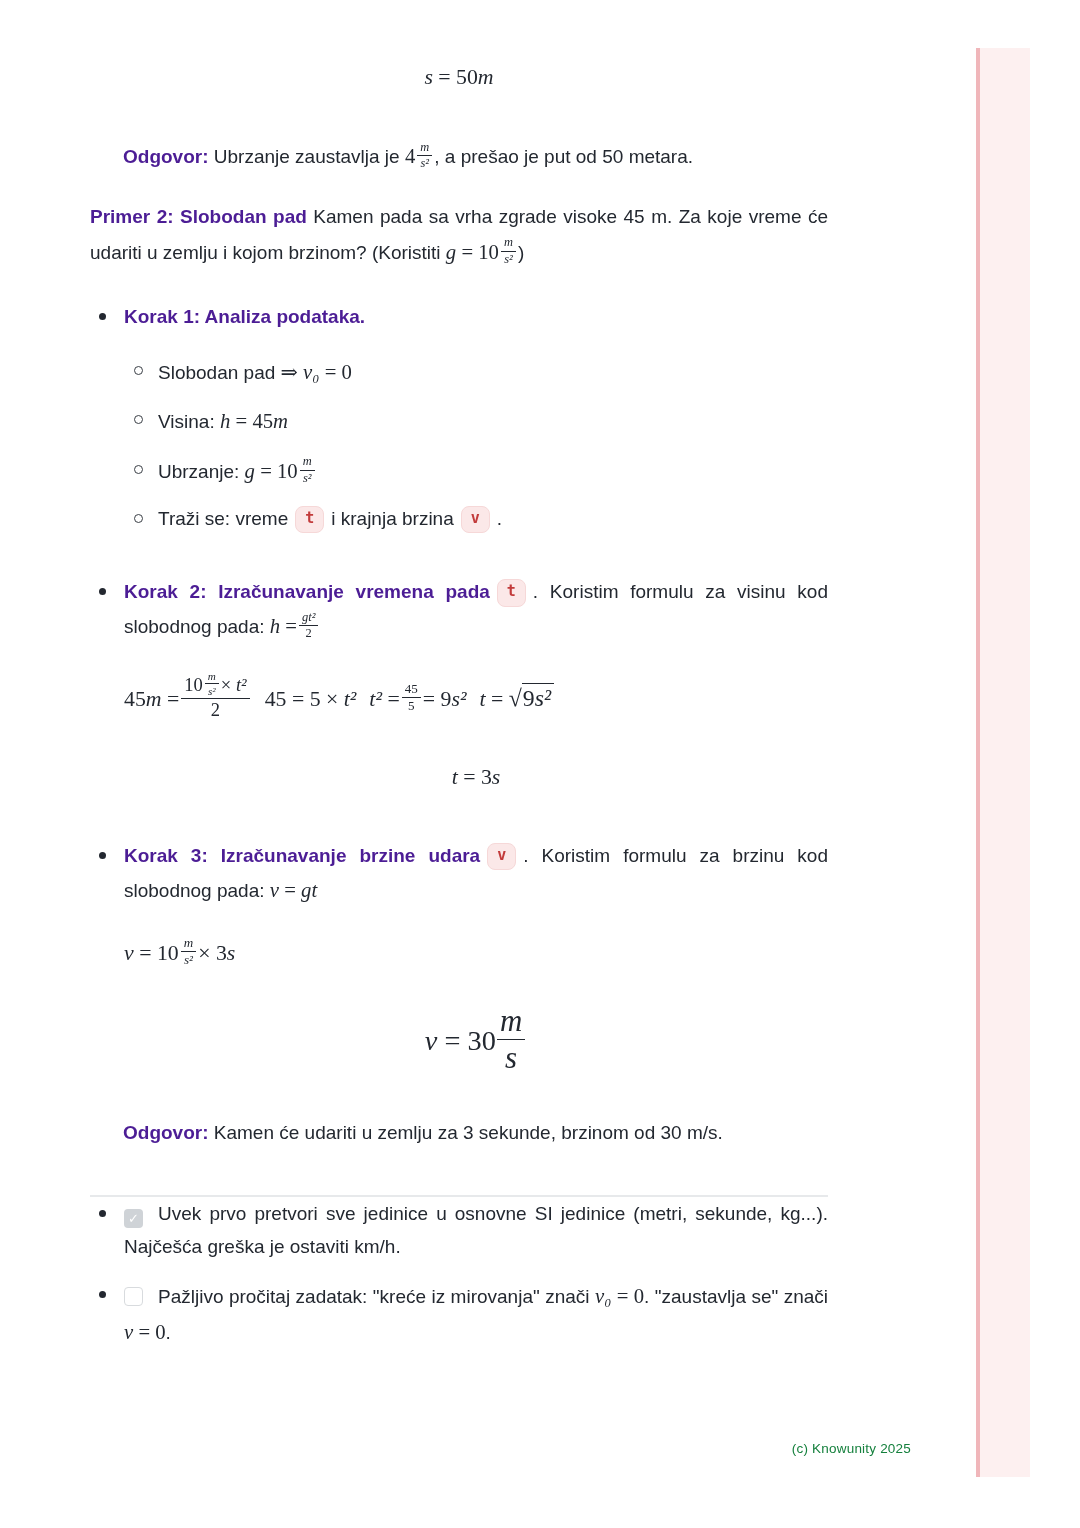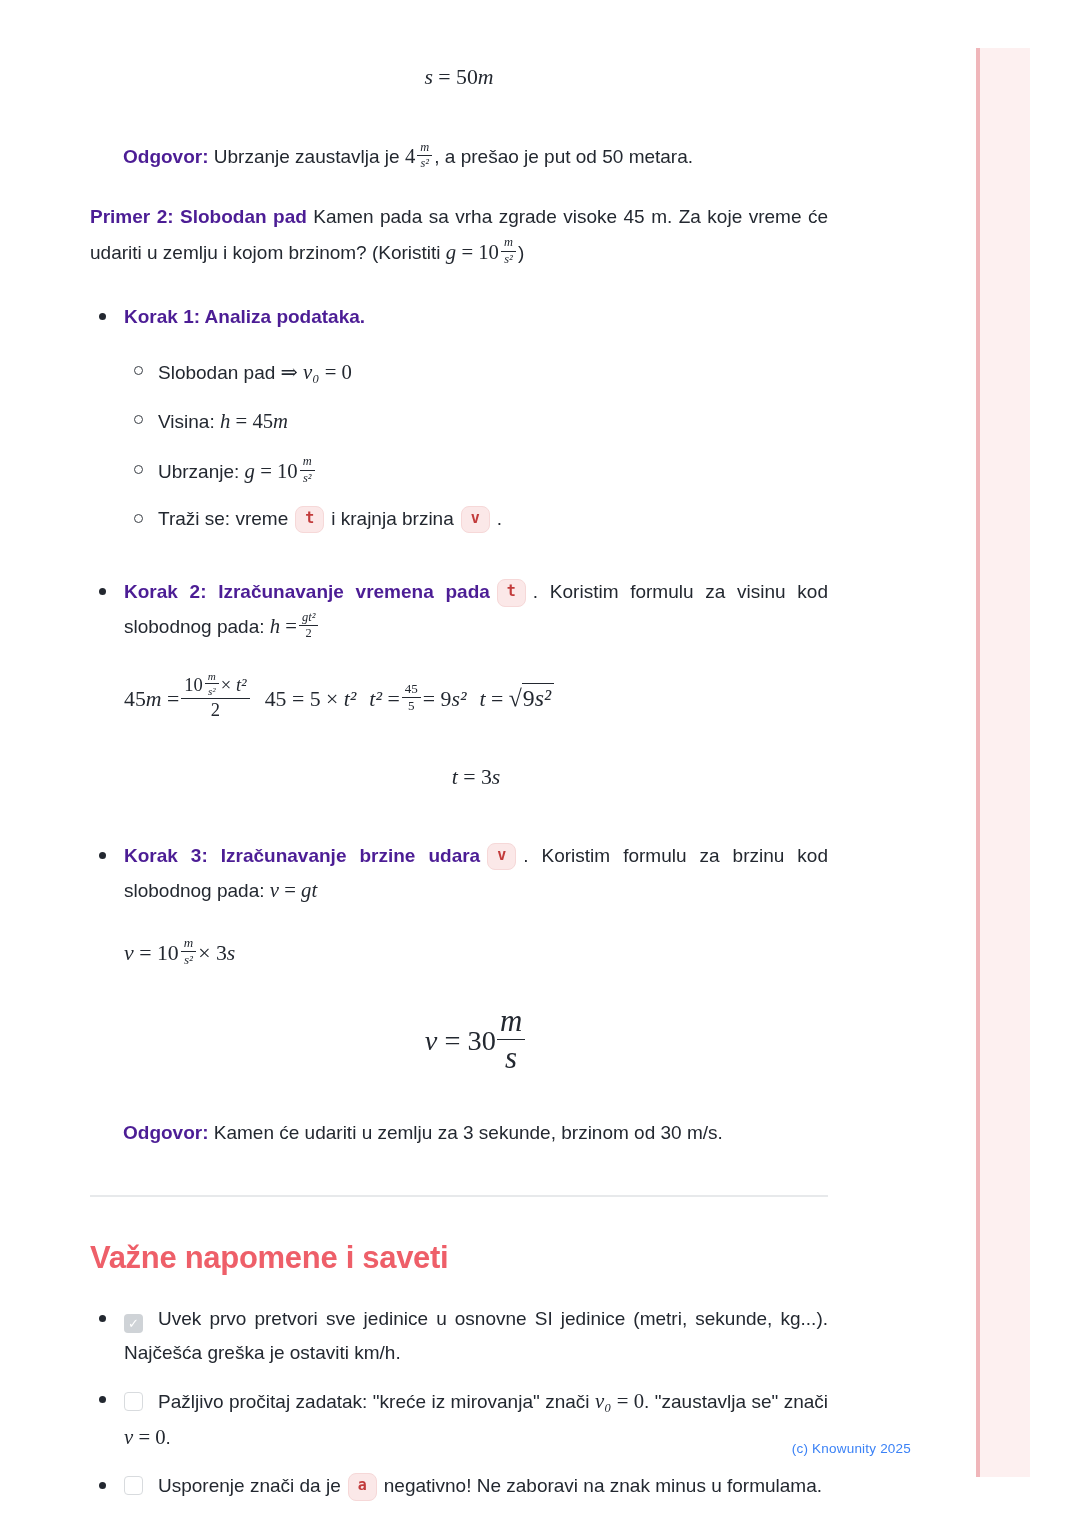--- a/index.html
+++ b/index.html
@@ -84,21 +84,21 @@
     border-radius:4px; margin-right:15px; vertical-align:-3px;
   }
   .checkbox.checked {
     background:#cfd3d7; color:#ffffff; text-align:center;
     line-height:19px; font-size:13px; font-weight:bold;
   }
   .checkbox.unchecked { background:#fff; border:1.7px solid #d8dbde; }
 
   .footer {
     position:absolute; right:69px; top:1437px; z-index:2;
-    font-size:13.5px; color:#3b82f6; letter-spacing:0.2px;text-align:right;
+    font-size:13.5px; color:#15803d; letter-spacing:0.2px;text-align:right;
   }
 </style>
 </head>
 <body>
 
 <div class="page">
   <div class="stripe"></div>
 
   <div class="content">
 
@@ -156,32 +156,28 @@
         <p class="work"><span class="m">v <span class="rm">=</span> <span class="rm">10</span></span><span class="frac sm m"><span class="num m">m</span><span class="den m">s²</span></span><span class="m"><span class="rm">×</span> <span class="rm">3</span>s</span></p>
         <p class="eq-v center"><span class="m">v <span class="rm">=</span> <span class="rm">30</span></span><span class="frac m"><span class="num m">m</span><span class="den m">s</span></span></p>
       </li>
     </ul>
 
     <p class="indent answer2"><b>Odgovor:</b>
       <span>Kamen će udariti u zemlju za 3 sekunde, brzinom od 30 m/s.</span></p>
 
     <hr class="sep">
 
-    <h2 class="notes-heading">Važne napomene i saveti</h2>
 
     <ul class="notes-list">
       <li class="note justify">
         <span class="dot"></span><span class="checkbox checked">✓</span><span>Uvek prvo pretvori sve jedinice u osnovne SI jedinice (metri, sekunde, kg...). Najčešća greška je ostaviti km/h.</span>
       </li>
       <li class="note justify">
         <span class="dot"></span><span class="checkbox unchecked"></span><span>Pažljivo pročitaj zadatak: "kreće iz mirovanja" znači</span>
         <span class="m">v₀ <span class="rm">=</span> <span class="rm">0</span></span><span>. "zaustavlja se" znači</span>
         <span class="m">v <span class="rm">=</span> <span class="rm">0</span></span><span>.</span>
       </li>
-      <li class="note justify">
-        <span class="dot"></span><span class="checkbox unchecked"></span><span>Usporenje znači da je</span><span class="badge">a</span><span>negativno! Ne zaboravi na znak minus u formulama.</span>
-      </li>
     </ul>
 
   </div>
 
   <div class="footer">(c) Knowunity 2025</div>
 </div>
 
 </body></html>

